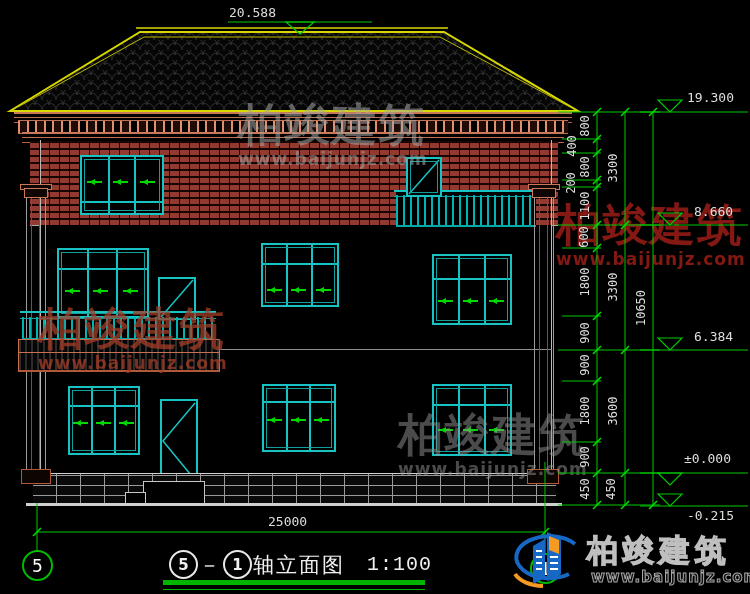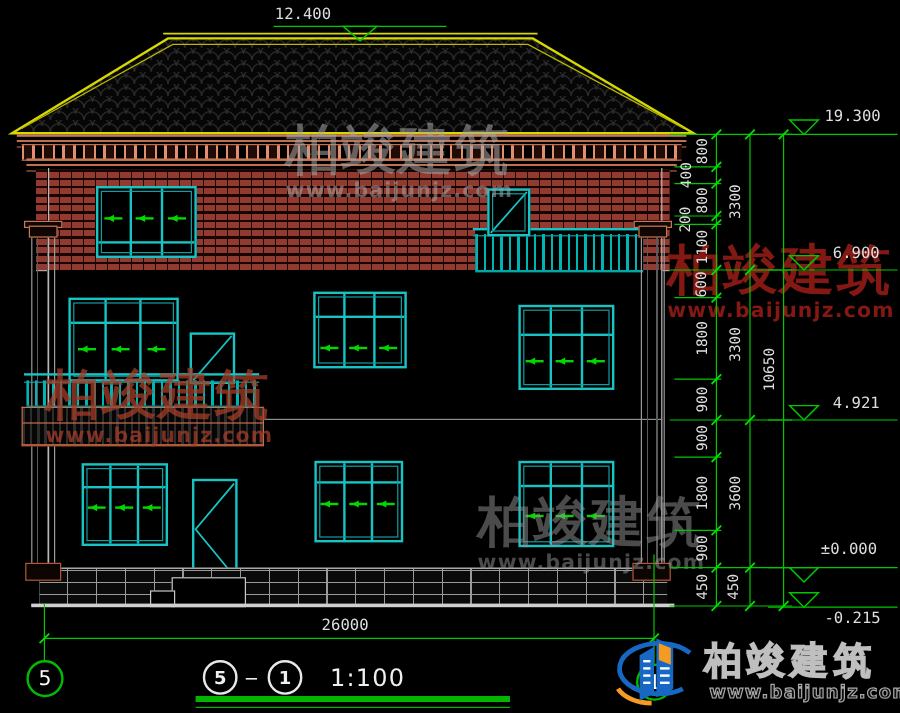--- a/index.html
+++ b/index.html
@@ -54,21 +54,21 @@
   
   .wm{position:absolute;font-weight:bold;white-space:nowrap;z-index:30;}
   .wm .n{font-size:45px;letter-spacing:2px;display:block;line-height:1.0;}
   .wm .u{font-size:17px;letter-spacing:1px;display:block;margin-top:2px;}
   
   .titlerow{position:absolute;display:flex;align-items:center;color:#efefef;z-index:50;
     font-size:21px;letter-spacing:2px;}
   .tcirc{display:inline-flex;align-items:center;justify-content:center;width:25px;height:25px;
     border:2px solid #e8e8e8;border-radius:50%;font-size:15px;font-weight:bold;letter-spacing:0;
     margin:0 1px;flex:none;}
-  .tscale{margin-left:22px;letter-spacing:1px;font-size:20px;}
+  .tscale{margin-left:22px;letter-spacing:1px;font-size:20px;font-family:Liberation Mono, monospace;}
   .uline{position:absolute;background:#00b400;z-index:50;}
   .abub{position:absolute;width:27px;height:27px;border:2px solid #00bb00;border-radius:50%;
     color:#fff;font-size:17px;display:flex;align-items:center;justify-content:center;z-index:45;}
   #logo{position:absolute;left:505px;top:524px;width:245px;height:70px;z-index:60;}
   .logo-name{position:absolute;left:82px;top:6px;font-weight:bold;font-size:31px;letter-spacing:5px;
     color:#0d0d0d;-webkit-text-stroke:1.3px #bfbfbf;text-shadow:0 0 1px #9a9a9a;white-space:nowrap;}
   .logo-url{position:absolute;left:86px;top:44px;font-weight:bold;font-size:15px;letter-spacing:1px;
     color:#101010;-webkit-text-stroke:1px #a8a8a8;white-space:nowrap;}
 </style>
 </head>
@@ -231,24 +231,24 @@
     <g stroke="#00c800" fill="none" stroke-width="1.2">
       <path d="M286,22L314,22L300,34Z"></path>
       <path d="M658,100L682,100L670,112Z"></path>
       <path d="M658,213L682,213L670,225Z"></path>
       <path d="M658,338L682,338L670,350Z"></path>
       <path d="M658,473L682,473L670,485Z"></path>
       <path d="M658,494L682,494L670,506Z"></path>
     </g>
   </svg>
 
-  <span class="dt" style="left:229px;top:5px;">12.400</span>
+  <span class="dt" style="left:229px;top:5px;">20.588</span>
   <span class="dt" style="left:687px;top:90px;">19.300</span>
-  <span class="dt" style="left:694px;top:204px;">6.900</span>
-  <span class="dt" style="left:694px;top:329px;">4.921</span>
+  <span class="dt" style="left:694px;top:204px;">8.660</span>
+  <span class="dt" style="left:694px;top:329px;">6.384</span>
   <span class="dt" style="left:684px;top:451px;">±0.000</span>
   <span class="dt" style="left:687px;top:508px;">-0.215</span>
 
   <span class="dv" style="left:585px;top:126px;">800</span>
   <span class="dv" style="left:572px;top:146px;">400</span>
   <span class="dv" style="left:585px;top:167px;">800</span>
   <span class="dv" style="left:571px;top:183px;">200</span>
   <span class="dv" style="left:585px;top:206px;">1100</span>
   <span class="dv" style="left:584px;top:237px;">600</span>
   <span class="dv" style="left:585px;top:282px;">1800</span>
@@ -256,33 +256,34 @@
   <span class="dv" style="left:585px;top:365px;">900</span>
   <span class="dv" style="left:585px;top:411px;">1800</span>
   <span class="dv" style="left:585px;top:457px;">900</span>
   <span class="dv" style="left:585px;top:489px;">450</span>
   <span class="dv" style="left:613px;top:168px;">3300</span>
   <span class="dv" style="left:613px;top:287px;">3300</span>
   <span class="dv" style="left:613px;top:411px;">3600</span>
   <span class="dv" style="left:611px;top:489px;">450</span>
   <span class="dv" style="left:641px;top:308px;">10650</span>
 
-  <span class="dt" style="left:268px;top:514px;">26000</span>
+  <span class="dt" style="left:268px;top:514px;">25000</span>
 
   <div class="abub" style="left:22px;top:550px;">
     <span>5</span>
   </div>
   <div class="abub" style="left:530px;top:553px;">
     <span>1</span>
   </div>
 
   <div class="titlerow" style="left:168px;top:550px;">
     <span class="tcirc">5</span>
     <span>－</span>
     <span class="tcirc">1</span>
+    <span>轴立面图</span>
     <span class="tscale">1:100</span>
   </div>
   <div class="uline" style="left:163px;top:580px;width:262px;height:5px;"></div>
   <div class="uline" style="left:163px;top:589px;width:262px;height:1px;"></div>
 
   <div id="logo">
     <svg width="78" height="66" viewBox="0 0 78 66">
       <path d="M70,20 A33,21 0 1 0 64,50" fill="none" stroke="#1668c4" stroke-width="4"></path>
       <path d="M10,50 A31,19 0 0 0 38,62" fill="none" stroke="#f59a23" stroke-width="4"></path>
       <polygon points="28,22 40,15 40,54 28,60" fill="#1668c4"></polygon>

